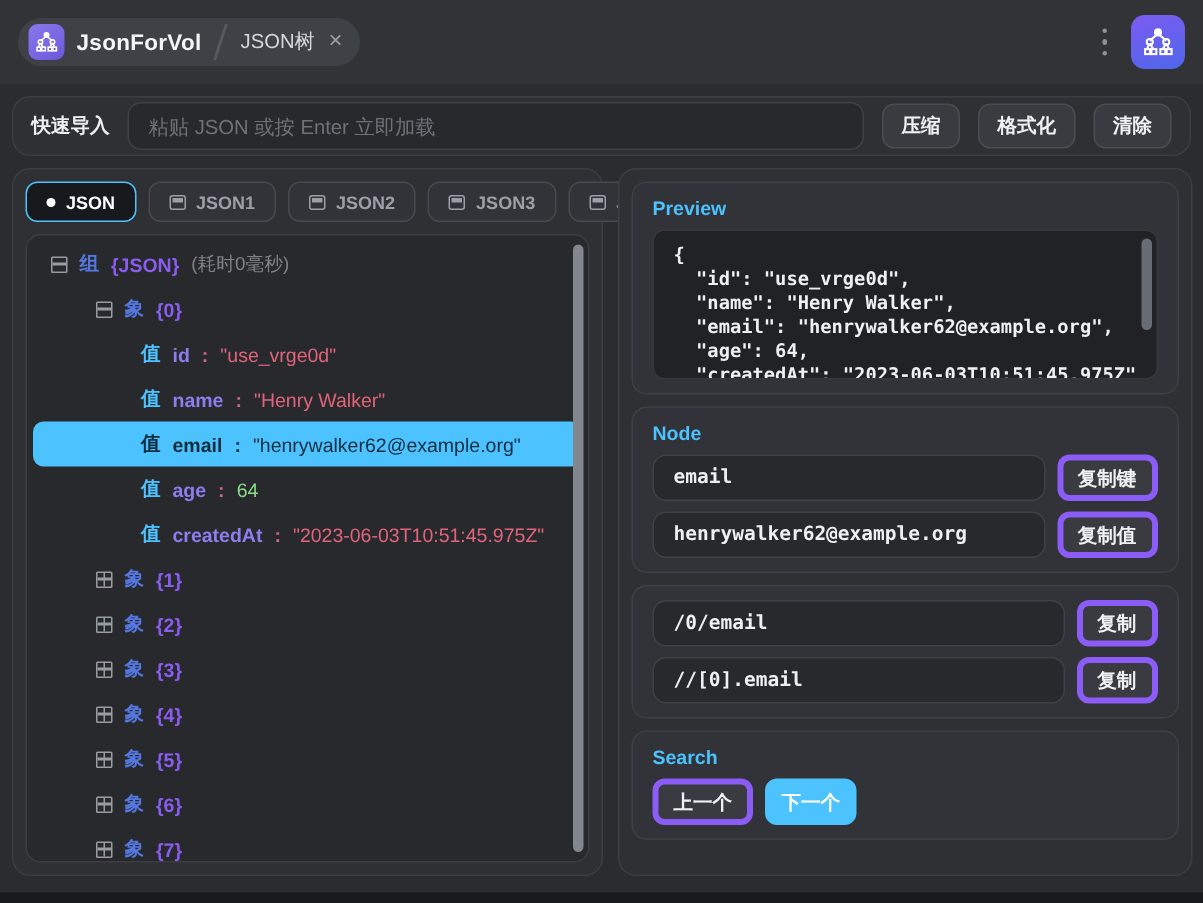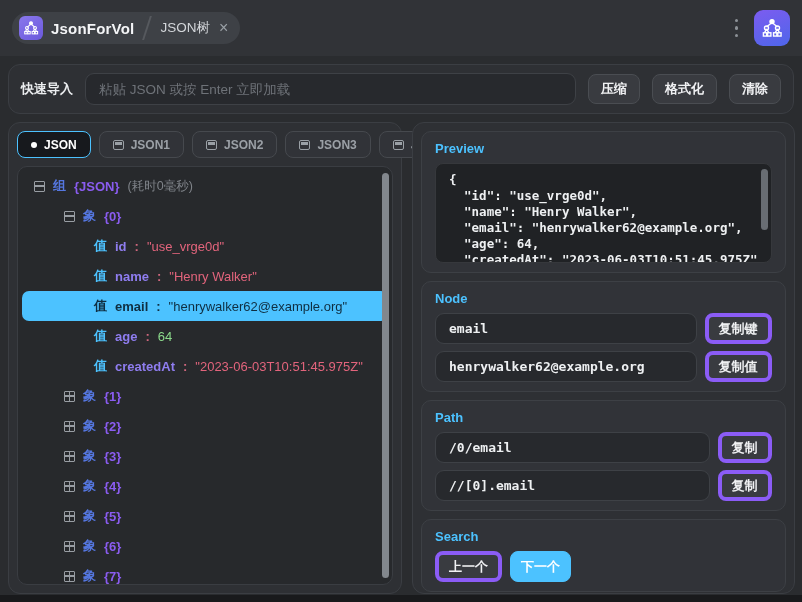--- a/index.html
+++ b/index.html
@@ -19,21 +19,21 @@
   .app-name { font-size:15px; font-weight:bold; color:#f4f5f7; letter-spacing:.2px; }
   .sep { width:2px; height:24px; background:#56595e; transform:skewX(-18deg); margin:0 12px; }
   .tab-label { font-size:13.5px; color:#d3d6da; }
   .tab-close { font-size:16px; color:#9aa0a6; margin-left:9px; line-height:1; cursor:default; }
   .topbar-right { margin-left:auto; display:flex; align-items:center; gap:12px; }
   .dots { display:flex; flex-direction:column; gap:4px; padding:4px; }
   .dots i { width:3.5px; height:3.5px; border-radius:50%; background:#8d9297; }
   .app-icon { width:36px; height:36px; border-radius:9px; background:linear-gradient(160deg,#7c5cf0 0%,#4e66ea 100%); display:flex; align-items:center; justify-content:center; }
 
   
-  .quick-row { margin:8px 8px 0; height:50px; background:#2e3034; border:1px solid #3b3e43; border-radius:12px; display:flex; align-items:center; padding:0 12px; gap:12px; }
+  .quick-row { margin:8px 8px 0; height:40px; background:#2e3034; border:1px solid #3b3e43; border-radius:12px; display:flex; align-items:center; padding:0 12px; gap:12px; }
   .qlabel { font-size:13px; font-weight:bold; color:#eceef0; white-space:nowrap; }
   .qinput { flex:1; height:32px; background:#27292d; border:1px solid #3e4146; border-radius:9px; color:#dfe2e5; padding:8px 13px; font-size:13.5px; outline:none; }
   .qinput::placeholder { color:#6e7278; }
   .btn { height:30px; padding:0 12px; background:#393b40; border:1px solid #4a4d52; border-radius:8px; color:#f0f1f3; font-size:13px; font-weight:bold; cursor:pointer; white-space:nowrap; font-family:inherit; }
 
   
   .content { display:flex; gap:10px; margin:8px 8px 0; height:472px; }
 
   
   .left-col { width:394px; flex:none; background:#2e3034; border:1px solid #3b3e43; border-radius:12px; padding:8px; display:flex; flex-direction:column; }
@@ -263,21 +263,20 @@
         <input class="field" value="email" style="">
         <button class="copy-btn">复制键</button>
       </div>
       <div class="field-row">
         <input class="field" value="henrywalker62@example.org" style="">
         <button class="copy-btn">复制值</button>
       </div>
     </div>
 
     <div class="section">
-      <div class="sec-title">Path</div>
       <div class="field-row">
         <input class="field" value="/0/email" style="">
         <button class="copy-btn">复制</button>
       </div>
       <div class="field-row">
         <input class="field" value="//[0].email" style="">
         <button class="copy-btn">复制</button>
       </div>
     </div>
 

